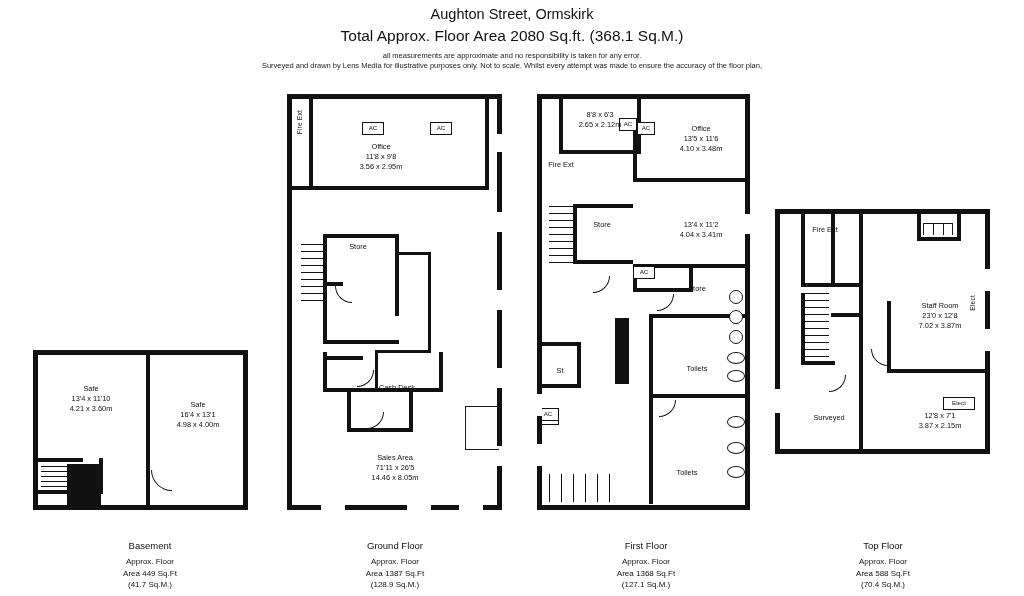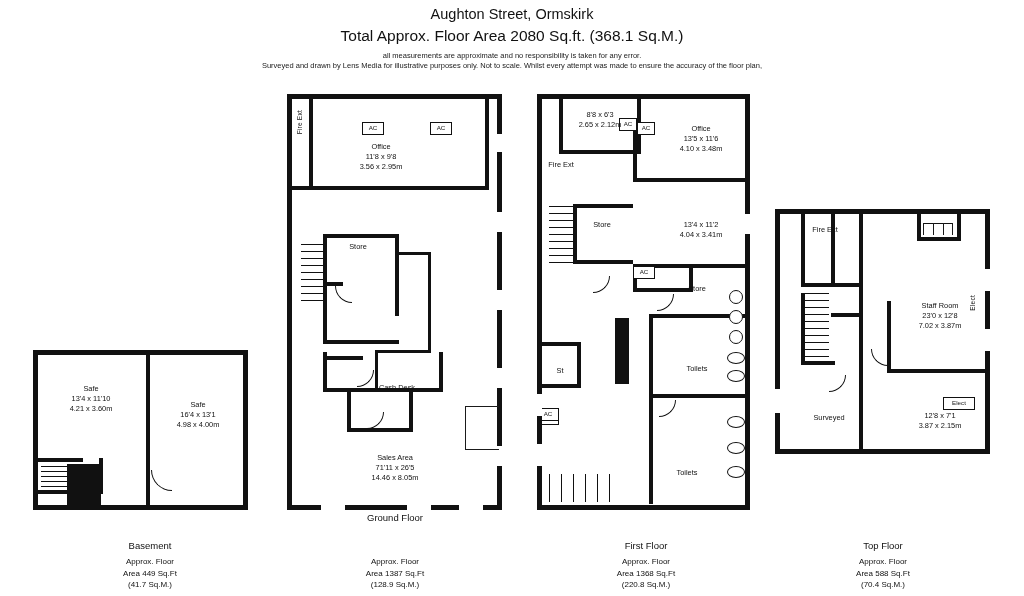--- a/index.html
+++ b/index.html
@@ -160,21 +160,21 @@
   <div class="lbl" style="left:60px;top:289px;width:100px;">
     <div>Cash Desk</div>
   </div>
   <div class="lbl" style="left:48px;top:359px;width:120px;">
     <div>Sales Area</div>
     <div>71'11 x 26'5</div>
     <div>14.46 x 8.05m</div>
   </div>
 </div>
 <div class="box" style="left:537px;top:408px;width:20px;height:11px;">AC</div>
-<div class="caption" style="left:305px;top:512px;width:180px;">Ground Floor</div>
+<div class="caption" style="left:305px;top:540px;width:180px;">Ground Floor</div>
 <div class="captionsub" style="left:305px;top:556px;width:180px;">
   <div>Approx. Floor</div>
   <div>Area 1387 Sq.Ft</div>
   <div>(128.9 Sq.M.)</div>
 </div>
 
 <div class="plan" style="left:537px;top:94px;width:213px;height:416px;">
 
   <div class="wall" style="left:0;top:0;width:213px;height:5px;"></div>
   <div class="wall" style="left:0;top:0;width:5px;height:416px;"></div>
@@ -276,21 +276,21 @@
     <div>Toilets</div>
   </div>
   <div class="lbl" style="left:120px;top:374px;width:60px;">
     <div>Toilets</div>
   </div>
 </div>
 <div class="caption" style="left:556px;top:540px;width:180px;">First Floor</div>
 <div class="captionsub" style="left:556px;top:556px;width:180px;">
   <div>Approx. Floor</div>
   <div>Area 1368 Sq.Ft</div>
-  <div>(220.8 Sq.M.)</div>
+  <div>(127.1 Sq.M.)</div>
 </div>
 
 <div class="plan" style="left:775px;top:209px;width:215px;height:245px;">
 
   <div class="wall" style="left:0;top:0;width:215px;height:5px;"></div>
   <div class="wall" style="left:0;top:0;width:5px;height:245px;"></div>
   <div class="wall" style="left:210px;top:0;width:5px;height:245px;"></div>
   <div class="wall" style="left:0;top:240px;width:215px;height:5px;"></div>
 
   <div class="wall" style="left:142px;top:0;width:4px;height:32px;"></div>

